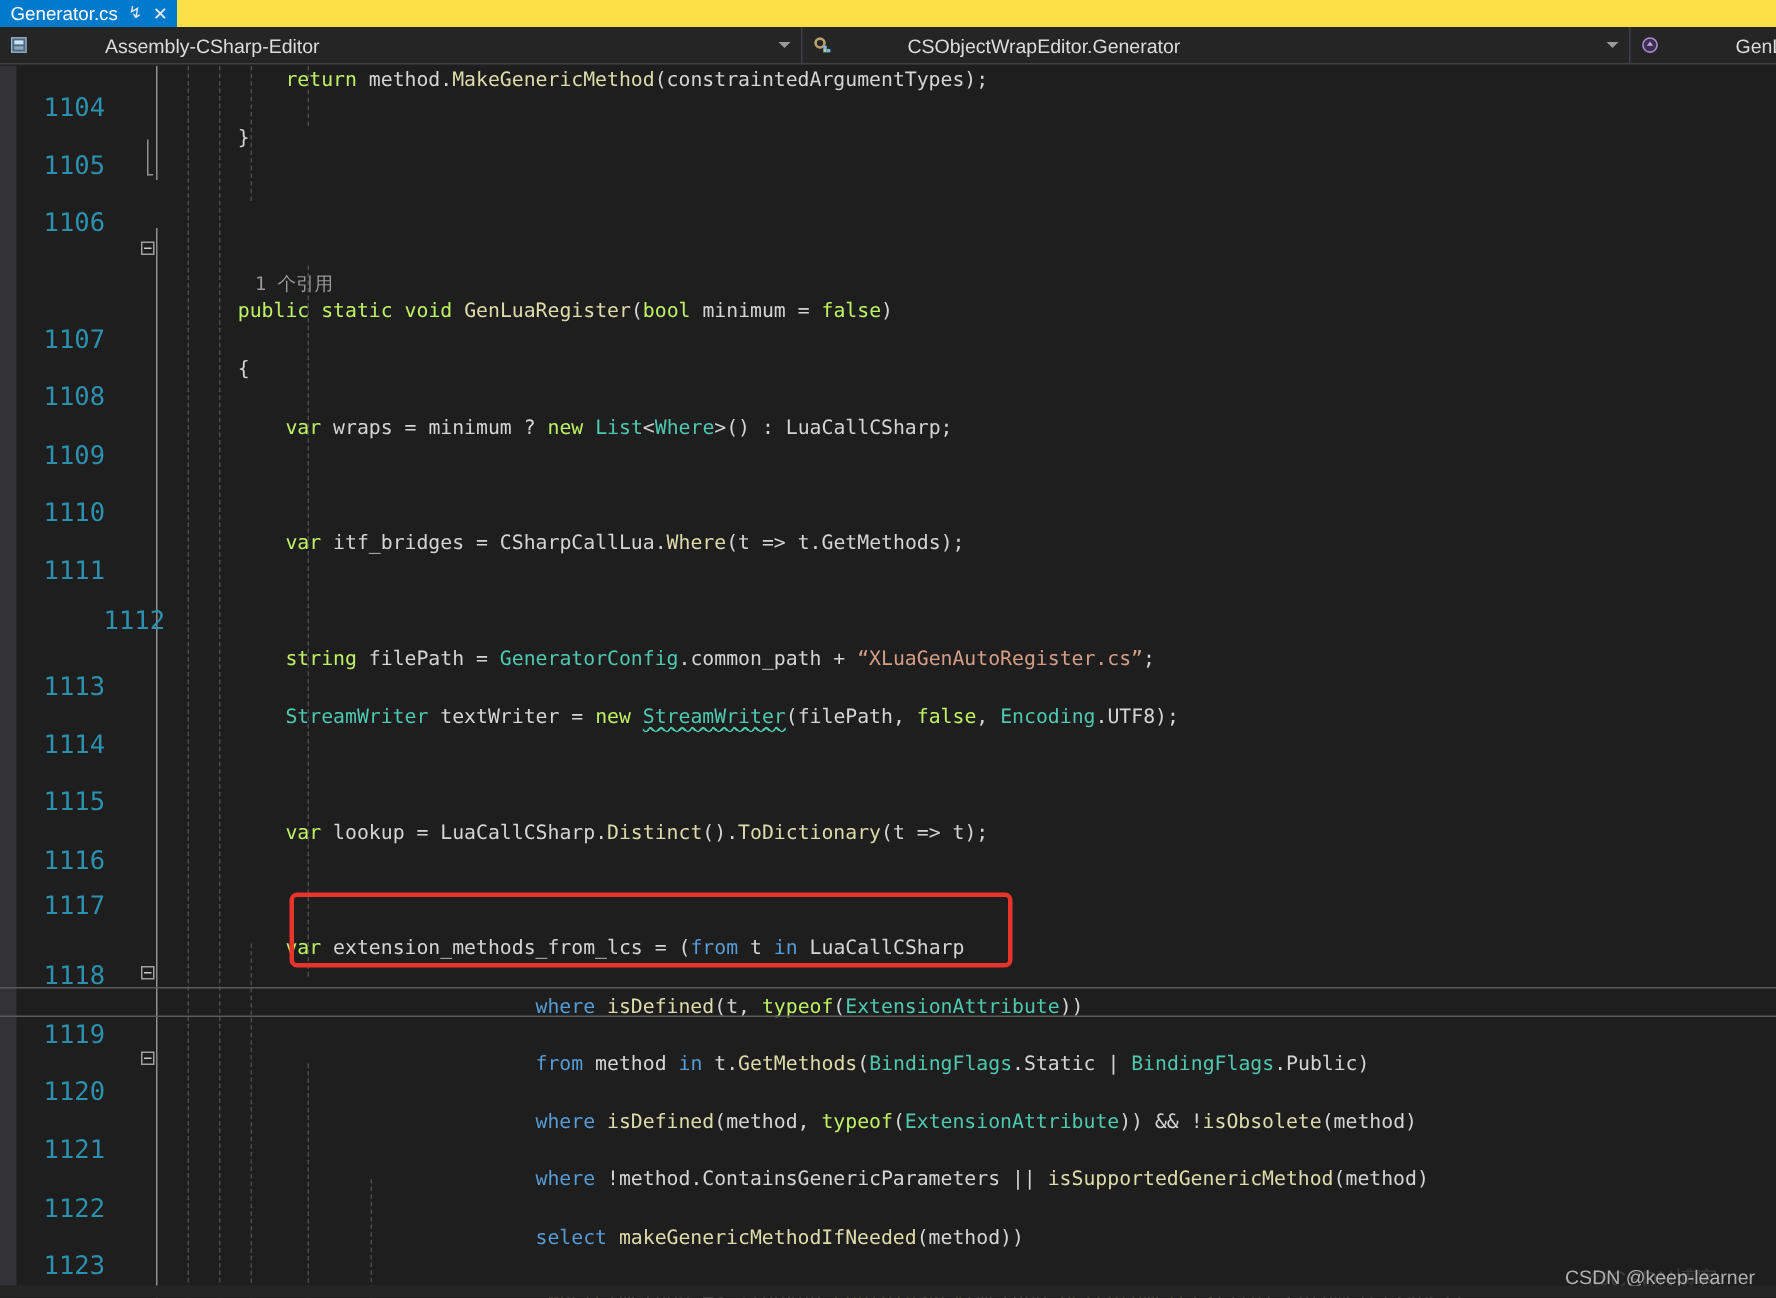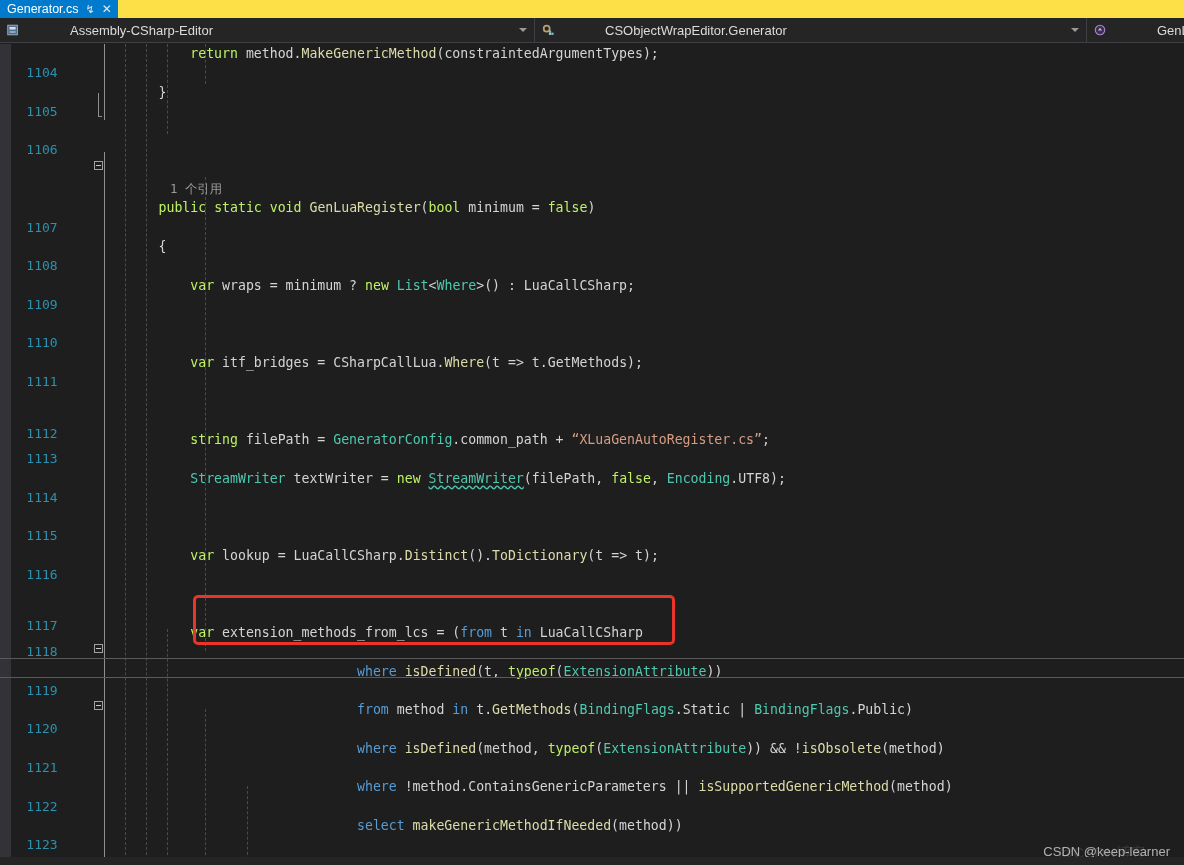--- a/index.html
+++ b/index.html
@@ -100,24 +100,24 @@
     height: 19.3px;
     white-space: pre;
     font-family: "DejaVu Sans Mono", monospace;
     font-size: 13.2px;
     line-height: 19.3px;
     color: #d4d4d4;
   }
   .lnum {
     position: absolute;
     left: 14px; width: 56px;
-    text-align: center;
+    text-align: right;
     color: #2b91af;
     font-family: "DejaVu Sans Mono", monospace;
-    font-size: 13px;
+    font-size: 17px;
   }
   .code {
     position: absolute;
     left: 95px;
     top: 0;
     white-space: pre;
   }
   
   .guides { position: absolute; top: 0; left: 0; width: 100%; height: 100%; pointer-events: none; }
   .guide {
@@ -322,21 +322,21 @@
     <div class="row" style="top:135.1px;">
       <span class="lnum">1110</span>
       <span class="code"></span>
     </div>
 
     <div class="row" style="top:154.4px;">
       <span class="lnum">1111</span>
       <span class="code"><span class="pl">            </span><span class="kw">var</span> <span class="pl">itf_bridges</span> = <span class="pl">CSharpCallLua</span>.<span class="fn">Where</span>(<span class="pl">t</span> =&gt; <span class="pl">t</span>.<span class="pl">GetMethods</span>);</span>
     </div>
 
-    <div class="row" style="top:187px;">
+    <div class="row" style="top:168px;margin-left:40px;">
       <span class="lnum">1112</span>
       <span class="code"></span>
     </div>
 
     <div class="row" style="top:193px;">
       <span class="lnum">1113</span>
       <span class="code"><span class="pl">            </span><span class="kw">string</span> <span class="pl">filePath</span> = <span class="kwc">GeneratorConfig</span>.<span class="pl">common_path</span> + <span class="str">“XLuaGenAutoRegister.cs”</span>;</span>
     </div>
 
     <div class="row" style="top:212.3px;">
@@ -347,21 +347,21 @@
     <div class="row" style="top:231.6px;">
       <span class="lnum">1115</span>
       <span class="code"></span>
     </div>
 
     <div class="row" style="top:250.9px;">
       <span class="lnum">1116</span>
       <span class="code"><span class="pl">            </span><span class="kw">var</span> <span class="pl">lookup</span> = <span class="pl">LuaCallCSharp</span>.<span class="fn">Distinct</span>().<span class="fn">ToDictionary</span>(<span class="pl">t</span> =&gt; <span class="pl">t</span>);</span>
     </div>
 
-    <div class="row" style="top:283px;">
+    <div class="row" style="top:262px;">
       <span class="lnum">1117</span>
       <span class="code"></span>
     </div>
 
     <div class="row" style="top:289.5px;">
       <span class="lnum">1118</span>
       <span class="code"><span class="pl">            </span><span class="kw">var</span> <span class="pl">extension_methods_from_lcs</span> = (<span class="lnqk">from</span> <span class="pl">t</span> <span class="lnqk">in</span> <span class="pl">LuaCallCSharp</span></span>
     </div>
 
     <div class="row" style="top:308.8px;">

